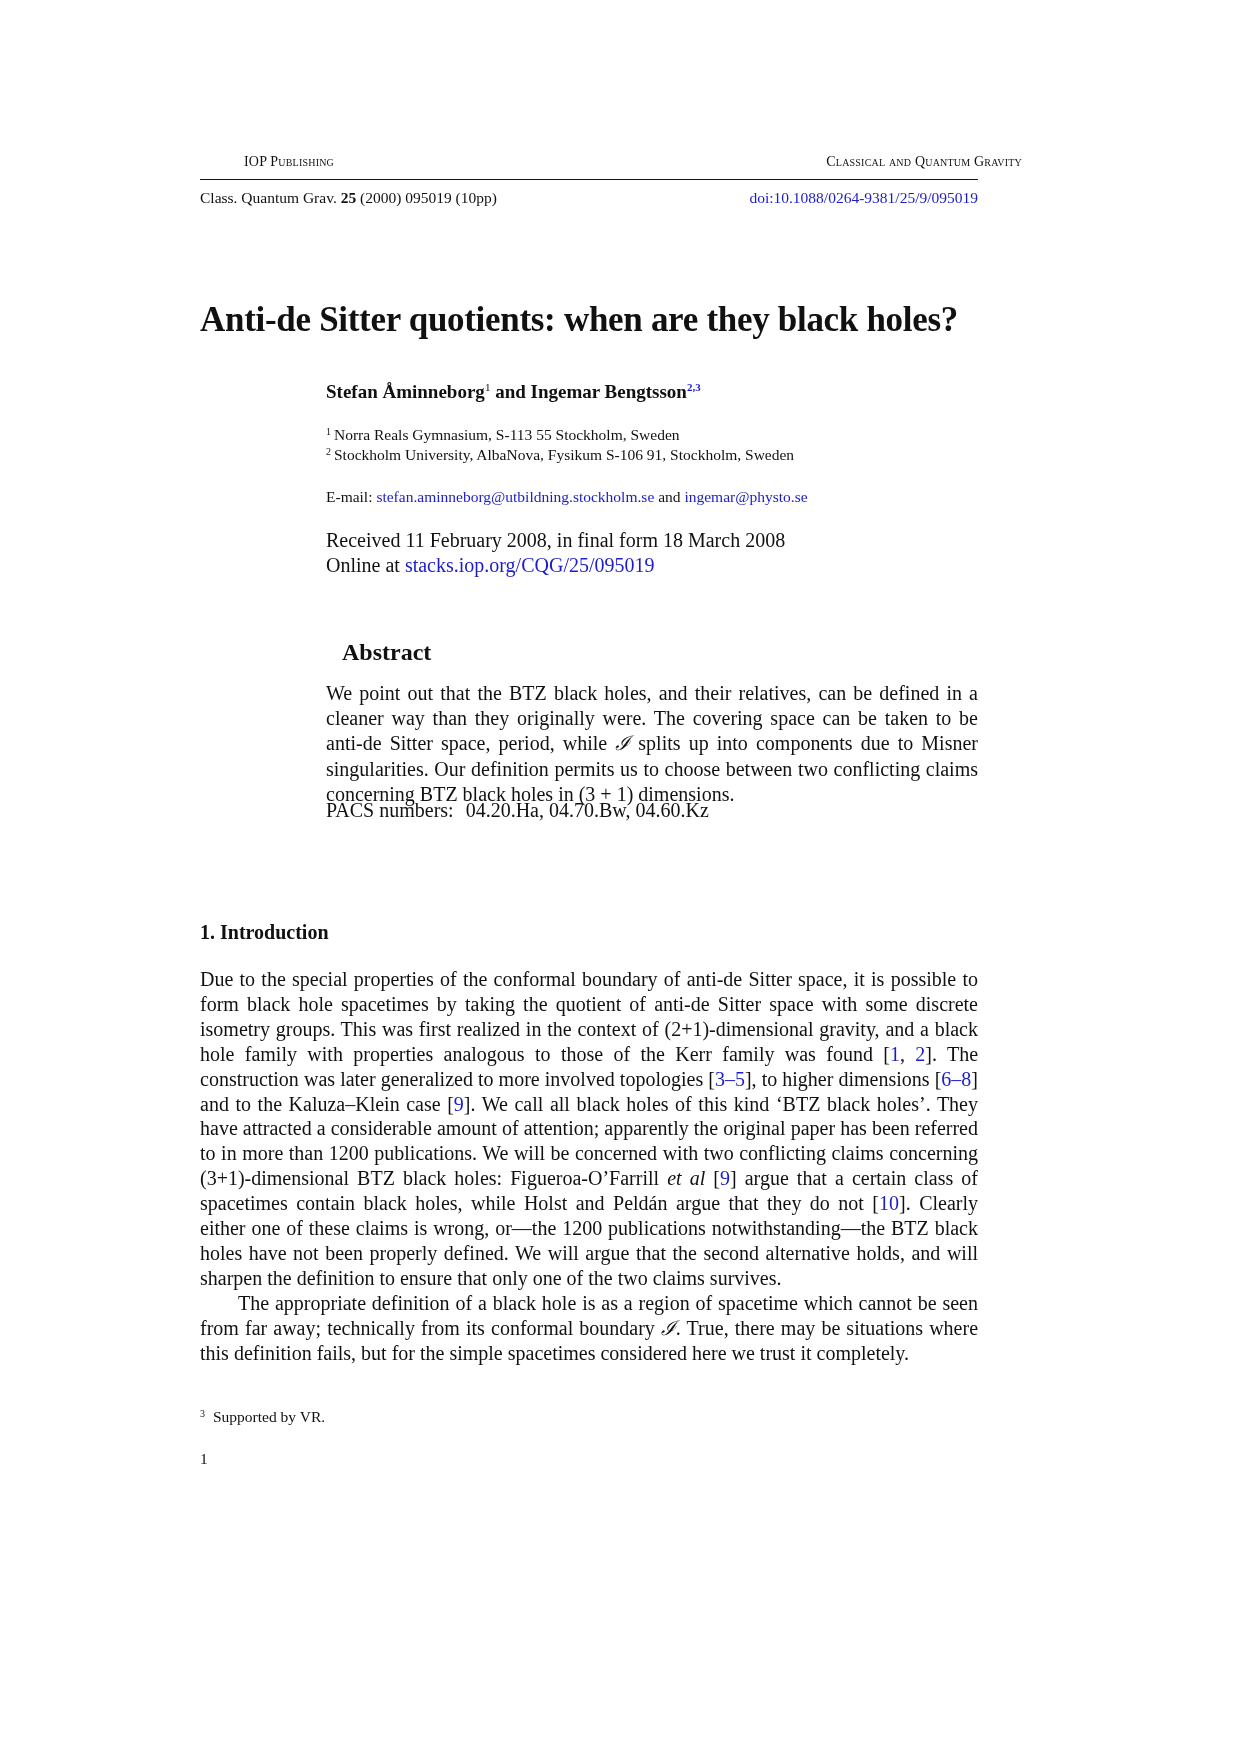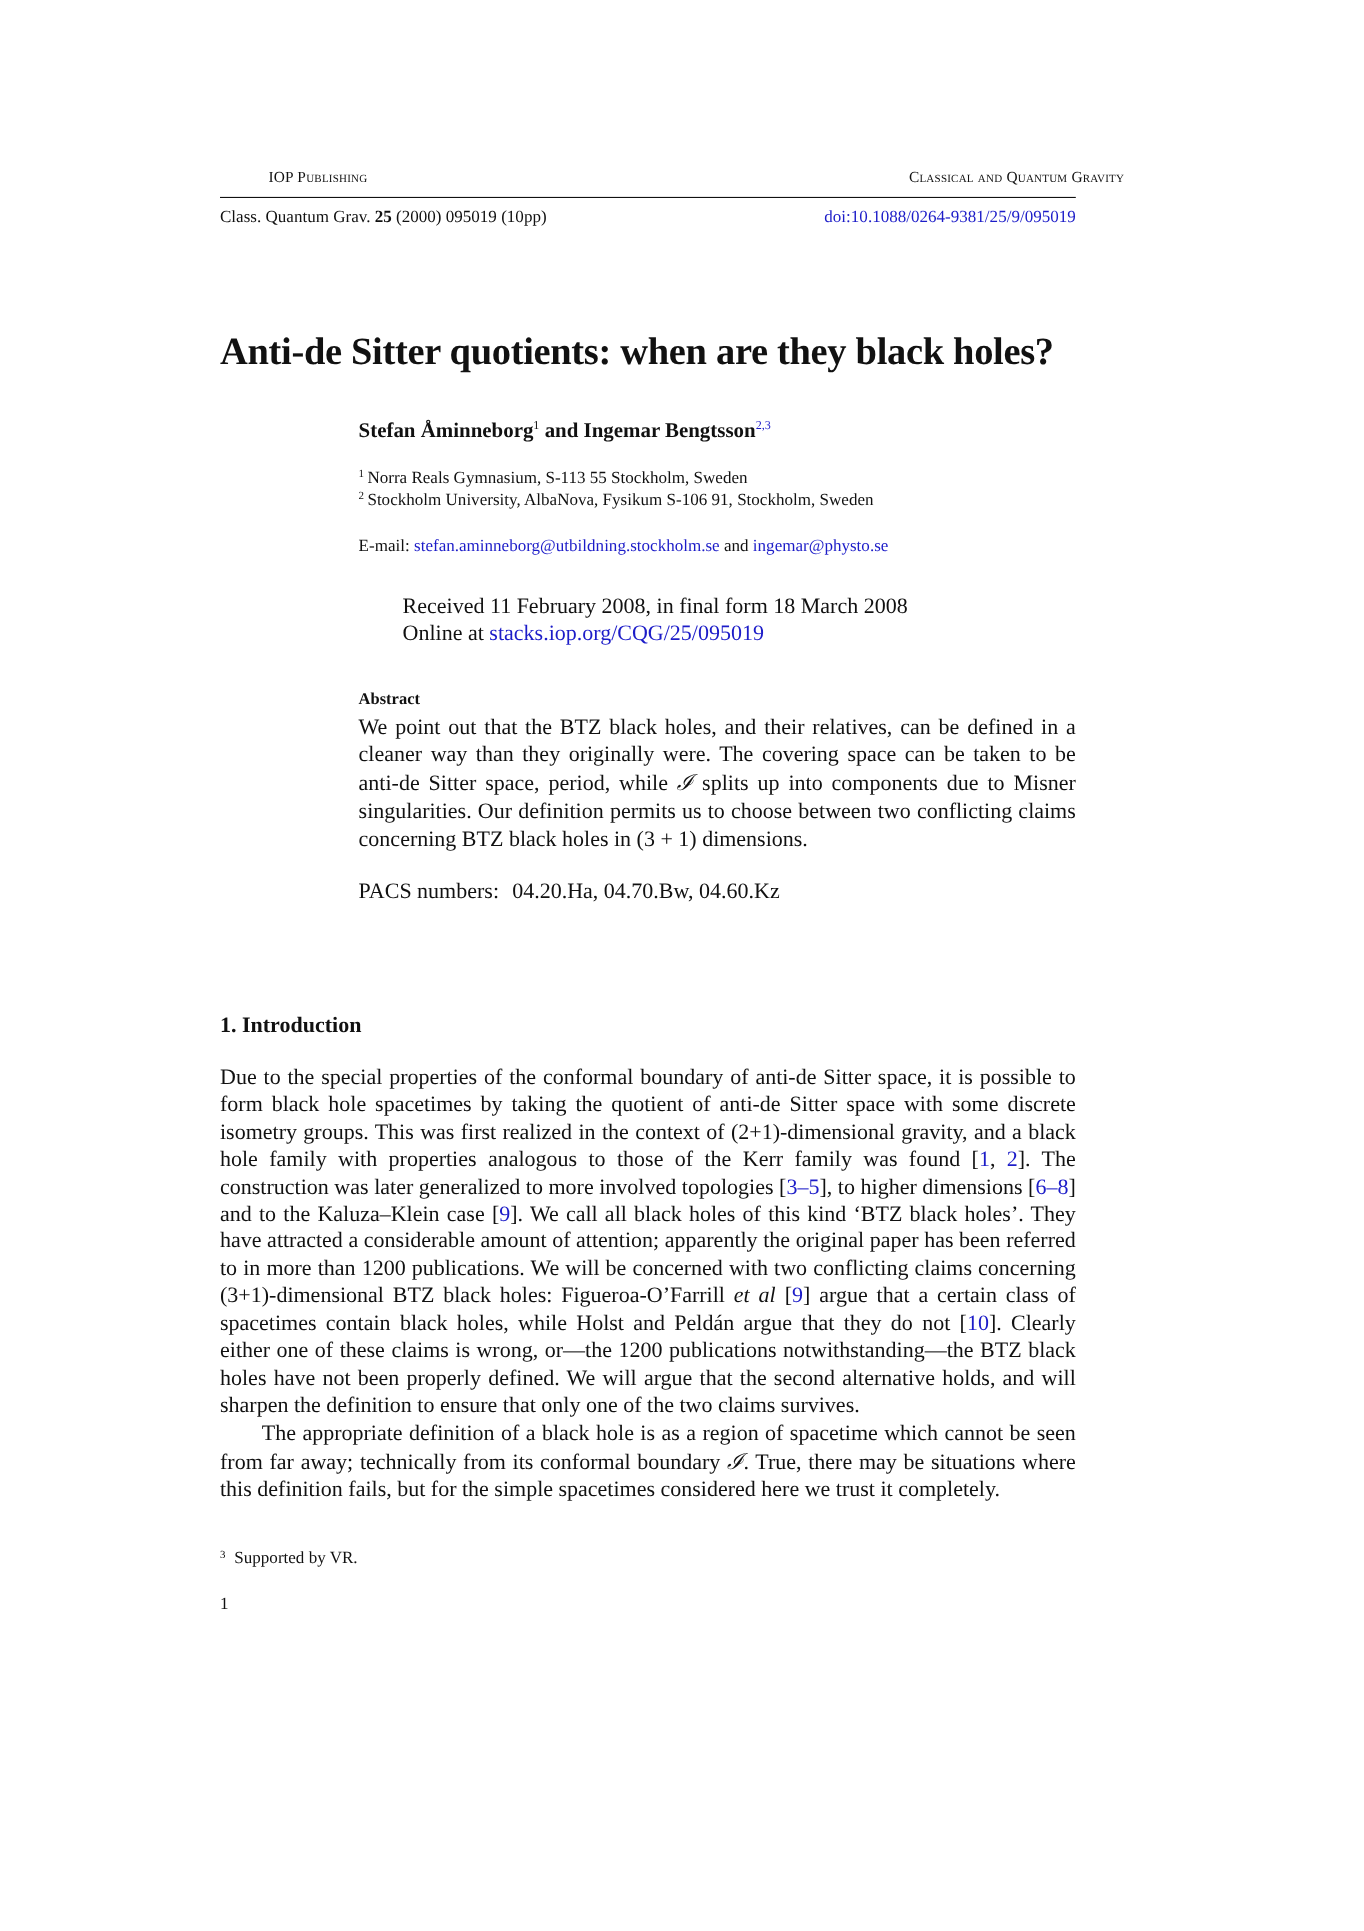--- a/index.html
+++ b/index.html
@@ -25,31 +25,31 @@
     .citation-line b { font-weight: bold; }
 
     .title {
       position: absolute; top: 299px; left: 0; width: 778px;
       font-size: 35px; line-height: 42px; font-weight: bold; letter-spacing: -0.3px;
     }
 
     .front { position: absolute; left: 126px; width: 652px; }
     .authors { top: 379px; font-size: 19px; line-height: 26px; font-weight: bold; }
     .authors sup { font-size: 11px; font-weight: normal; vertical-align: 7px; line-height: 0; }
-    .authors sup.link { color: #1c1cc8; }
+    .authors sup.link { color: #1c1cc8; font-weight: bold; }
 
     .affil { top: 425px; font-size: 15.5px; line-height: 20px; }
     .affil sup { font-size: 10px; vertical-align: 5px; line-height: 0; margin-right: 3px; }
 
     .email { top: 487px; font-size: 15.5px; line-height: 20px; }
 
-    .dates { top: 539px; font-size: 20px; line-height: 25px; margin-left: 40px; }
+    .dates { top: 528px; font-size: 20px; line-height: 25px; }
 
     .abstract { top: 624px; font-size: 20px; line-height: 25.2px; text-align: justify; }
-    .abstract h3 { margin: 0; font-size: 15px; font-weight: bold; line-height: 25px; }
+    .abstract h3 { margin: 16px; font-size: 24px; font-weight: bold; line-height: 25px; }
     .abstract p { margin: 0; }
     .script-i { font-family: "DejaVu Serif", serif; font-style: italic; }
 
     .pacs { top: 798px; font-size: 20px; line-height: 25px; }
     .pacs .gap { display: inline-block; width: 12px; }
 
     .section-heading {
       position: absolute; top: 920px; left: 0; width: 778px;
       font-size: 20px; line-height: 25px; font-weight: bold;
     }

